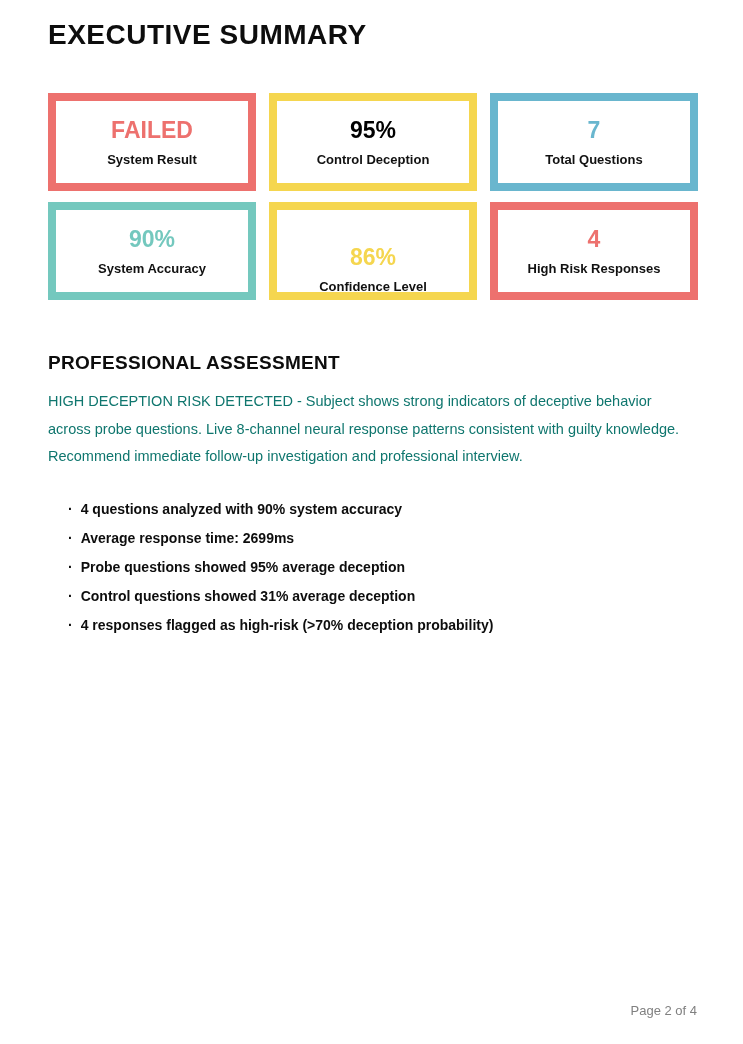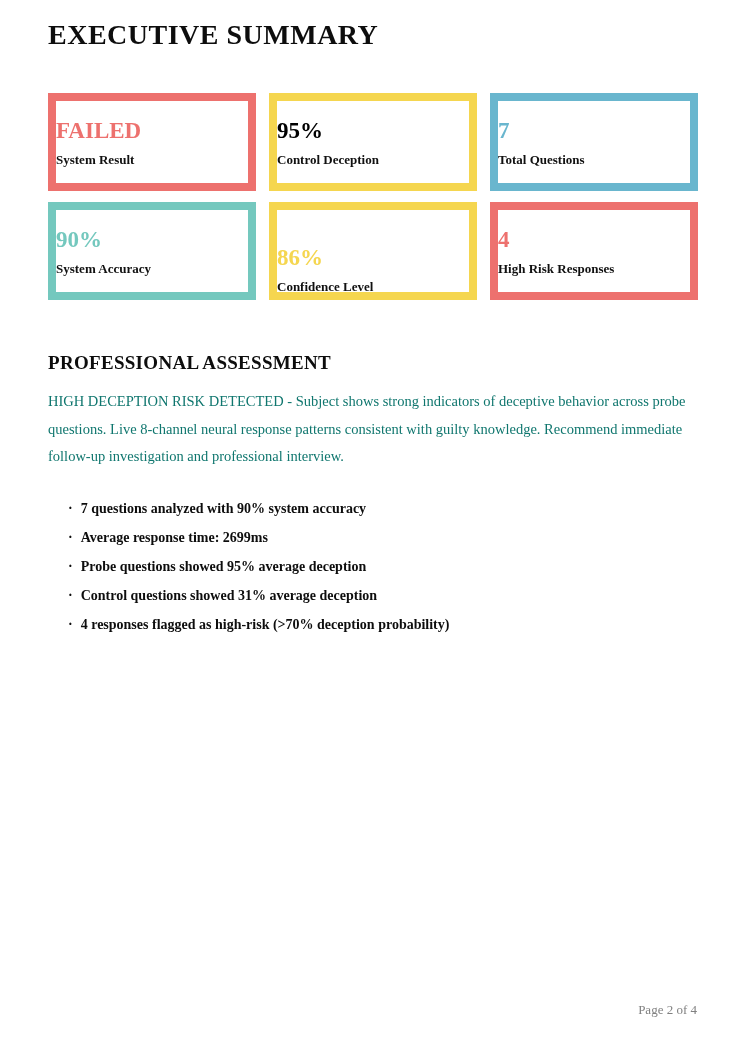--- a/index.html
+++ b/index.html
@@ -5,21 +5,21 @@
   html, body {
     margin: 0;
     padding: 0;
     background: #ffffff;
   }
   .page {
     position: relative;
     width: 743px;
     height: 1044px;
     background: #ffffff;
-    font-family: Liberation Serif, serif;
+    font-family: Liberation Sans, sans-serif;
     color: #111111;
     overflow: hidden;
     box-sizing: border-box;
   }
   .content {
     padding: 19px 45px 0 48px;
   }
   .doc-title {
     margin: 0;
     font-size: 28px;
@@ -34,20 +34,21 @@
     column-gap: 13px;
     row-gap: 11px;
   }
   .stat-card {
     box-sizing: border-box;
     height: 98px;
     border: 8px solid #cccccc; 
     background: #ffffff;
     display: flex;
     flex-direction: column;
+    align-items: center;
     justify-content: center;
     gap: 11px;
   }
   .stat-value {
     font-size: 23px;
     font-weight: 700;
     line-height: 1;
   }
   .stat-label {
     font-size: 13px;
@@ -148,21 +149,21 @@
 
     <div class="section">
       <h2 class="section-heading">PROFESSIONAL ASSESSMENT</h2>
       <p class="assessment-text">HIGH DECEPTION RISK DETECTED - Subject shows strong indicators of deceptive behavior across probe questions. Live 8-channel neural response patterns consistent with guilty knowledge. Recommend immediate follow-up investigation and professional interview.</p>
     </div>
 
     <div class="section findings-section">
       <ul class="findings-list">
         <li class="finding-item">
           <span class="bullet-dot">·</span>
-          <span>7 questions analyzed with 90% system accuracy</span>
+          <span>4 questions analyzed with 90% system accuracy</span>
         </li>
         <li class="finding-item">
           <span class="bullet-dot">·</span>
           <span>Average response time: 2699ms</span>
         </li>
         <li class="finding-item">
           <span class="bullet-dot">·</span>
           <span>Probe questions showed 95% average deception</span>
         </li>
         <li class="finding-item">

